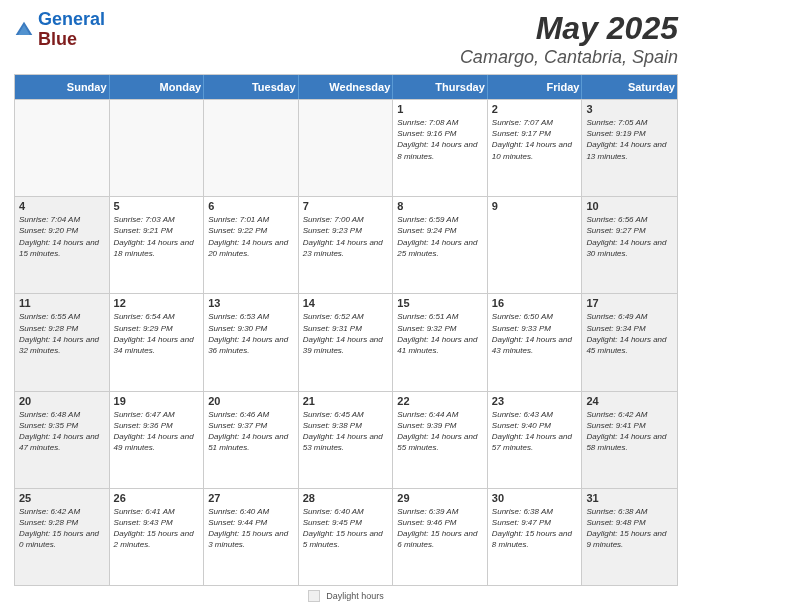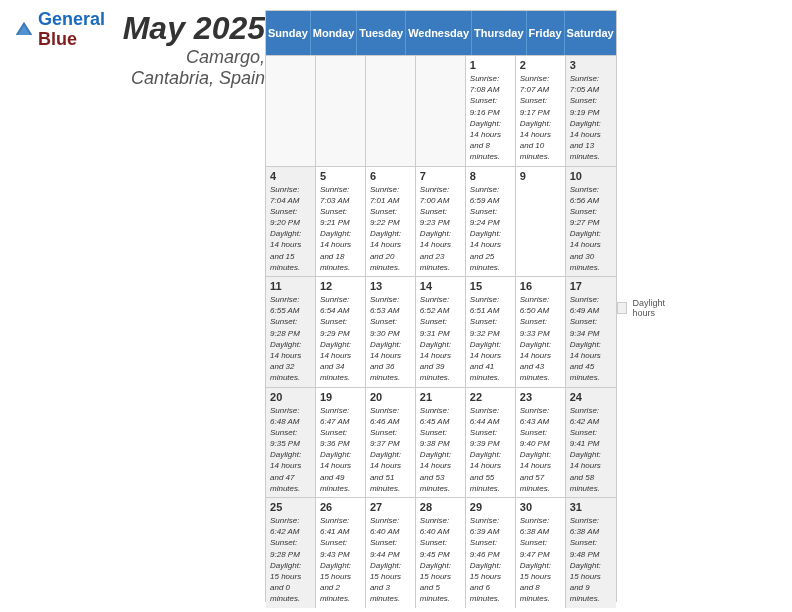--- a/index.html
+++ b/index.html
@@ -8,20 +8,21 @@
       height: 612px;
       font-family: Arial, sans-serif;
       background: #fff;
       overflow: hidden;
     }
     .page {
       width: 692px;
       height: 612px;
       padding: 10px 14px;
       display: flex;
+      flex-direction: column;
     }
     .header {
       display: flex;
       justify-content: space-between;
       align-items: flex-start;
       margin-bottom: 6px;
     }
     .logo {
       display: flex;
       align-items: center;
@@ -61,22 +62,22 @@
     }
     .cal-header {
       display: grid;
       grid-template-columns: repeat(7, 1fr);
       background: #3a7abf;
     }
     .cal-header-cell {
       color: #fff;
       font-size: 11px;
       font-weight: bold;
-      text-align: left;
-      padding: 16px 2px;
+      text-align: right;
+      padding: 6px 2px;
       border-right: 1px solid #5a9ad4;
     }
     .cal-header-cell:last-child { border-right: none; }
     .cal-body {
       flex: 1;
       display: flex;
       flex-direction: column;
     }
     .cal-row {
       display: grid;
@@ -108,20 +109,21 @@
       color: #333;
       font-style: italic;
     }
     .footer {
       margin-top: 4px;
       font-size: 9px;
       color: #555;
       display: flex;
       align-items: center;
       gap: 6px;
+      justify-content: center;
     }
     .footer-box {
       width: 12px;
       height: 12px;
       background: #f0f0f0;
       border: 1px solid #ccc;
       display: inline-block;
     }
   </style>
 </head>

